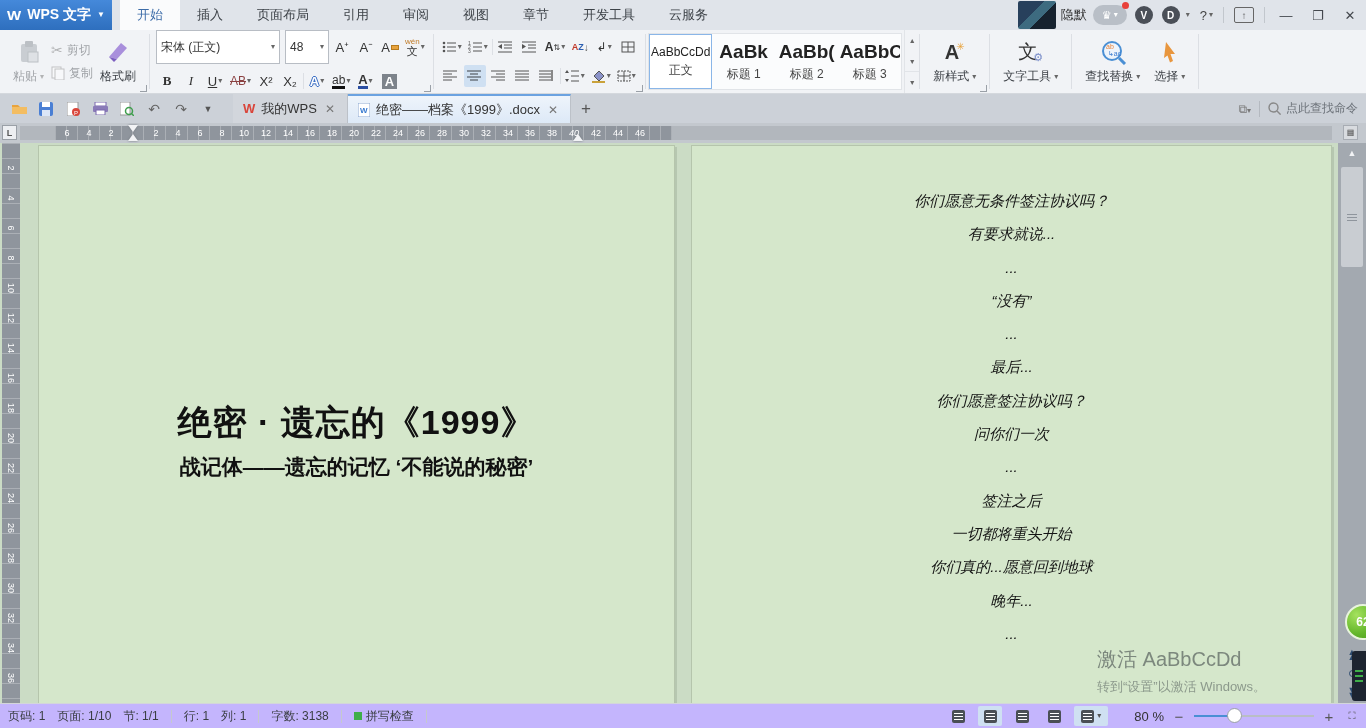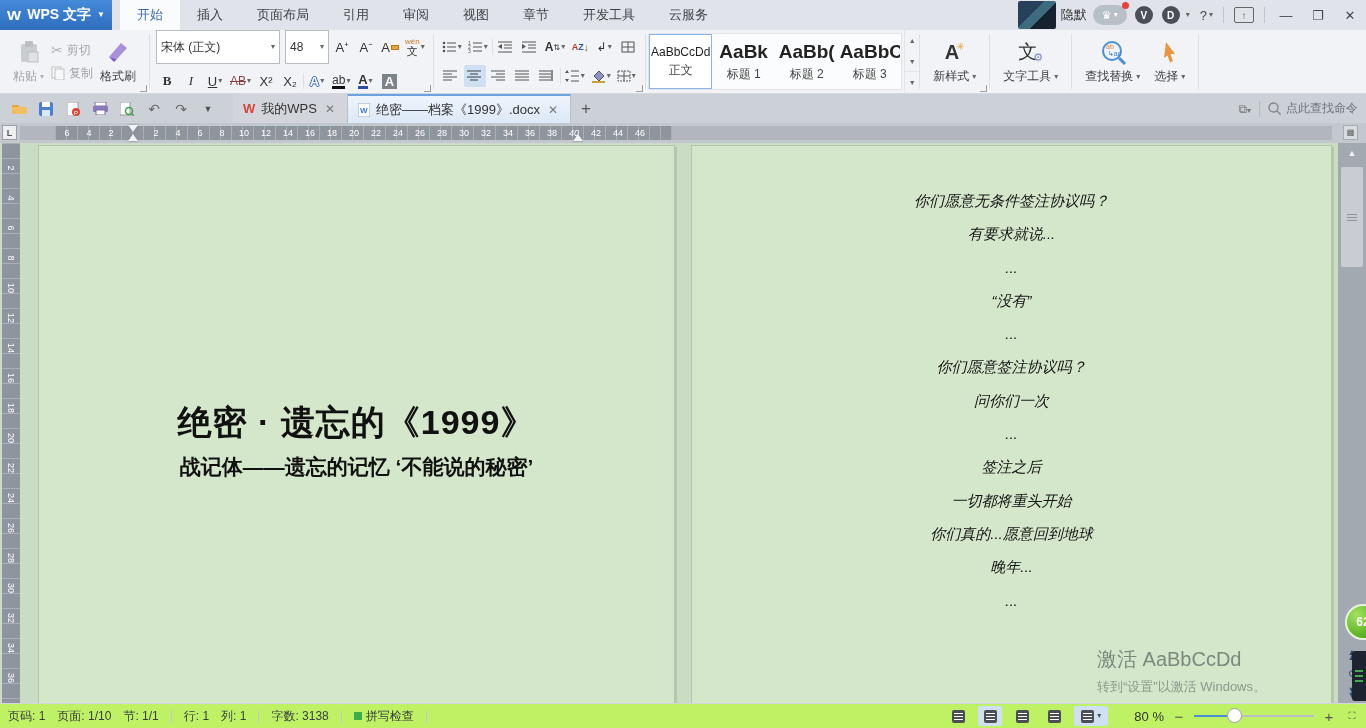--- a/index.html
+++ b/index.html
@@ -114,21 +114,21 @@
   .scroll-v{position:absolute;left:1338px;top:0;width:28px;height:560px;background:#a3a9b0;}
   .sv-up{position:absolute;top:2px;left:0;width:28px;height:16px;display:flex;align-items:center;justify-content:center;color:#f2f3f5;font-size:9px;}
   .sv-thumb{position:absolute;top:24px;left:3px;width:22px;height:100px;background:#c9cdd2;border-radius:2px;display:flex;flex-direction:column;align-items:center;justify-content:center;gap:2px;}
   .sv-thumb i{display:block;width:10px;height:1px;background:#8f959d;}
   .sv-nav{position:absolute;left:0;width:28px;display:flex;align-items:center;justify-content:center;color:#2c4a6e;font-size:9px;line-height:1;flex-direction:column;}
   .ball{position:absolute;left:1345px;top:461px;width:36px;height:36px;border-radius:50%;background:radial-gradient(circle at 30% 28%,#a5e25e,#62b52a 60%,#4d9a1e);border:2px solid #e8f5dc;color:#fff;font-size:12px;font-weight:bold;display:flex;align-items:center;justify-content:center;z-index:8;}
   .sidewidget{position:absolute;left:1352px;top:508px;width:14px;height:50px;background:#1d2430;border-radius:3px 0 0 3px;z-index:7;display:flex;flex-direction:column;align-items:center;justify-content:center;gap:3px;}
   .sidewidget i{display:block;width:8px;height:2px;background:#3fae49;}
 
   
-  .statusbar{position:absolute;left:0;top:703px;width:1366px;height:25px;background:#bef264;border-top:1px solid #d3d6da;display:flex;align-items:center;font-size:12px;color:#3a3e43;z-index:30;}
+  .statusbar{position:absolute;left:0;top:703px;width:1366px;height:25px;background:#c4b5fd;border-top:1px solid #d3d6da;display:flex;align-items:center;font-size:12px;color:#3a3e43;z-index:30;}
   .sb-left{display:flex;align-items:center;gap:12px;padding-left:8px;}
   .sb-sep{width:1px;height:13px;background:#c5c9ce;}
   .spell{display:flex;align-items:center;gap:4px;}
   .spell .sq{width:8px;height:8px;background:#3fae49;}
   .sb-right{position:absolute;right:6px;display:flex;align-items:center;gap:8px;}
   .vbtn{width:24px;height:20px;border-radius:2px;display:flex;align-items:center;justify-content:center;}
   .vbtn.hl{background:#cfe0f2;}
   .vbtn .mini{width:13px;height:13px;background:#4a4f55;border-radius:2px;position:relative;}
   .vbtn .mini::after{content:"";position:absolute;left:2px;right:2px;top:3px;height:1px;background:#fff;box-shadow:0 3px 0 #fff,0 6px 0 #fff;}
   .zoomlbl{font-size:13px;color:#333;margin-left:18px;}
@@ -675,20 +675,21 @@
       <div class="p1-sub">战记体——遗忘的记忆 ‘不能说的秘密’</div>
     </div>
 
     <div class="page page2">
       <div class="p2-lines">
           <div class="doc-line">你们愿意无条件签注协议吗？</div>
           <div class="doc-line">有要求就说...</div>
           <div class="doc-line">...</div>
           <div class="doc-line">“没有”</div>
           <div class="doc-line">...</div>
+          <div class="doc-line">最后...</div>
           <div class="doc-line">你们愿意签注协议吗？</div>
           <div class="doc-line">问你们一次</div>
           <div class="doc-line">...</div>
           <div class="doc-line">签注之后</div>
           <div class="doc-line">一切都将重头开始</div>
           <div class="doc-line">你们真的...愿意回到地球</div>
           <div class="doc-line">晚年...</div>
           <div class="doc-line">...</div>
         </div>
       <div class="watermark">

